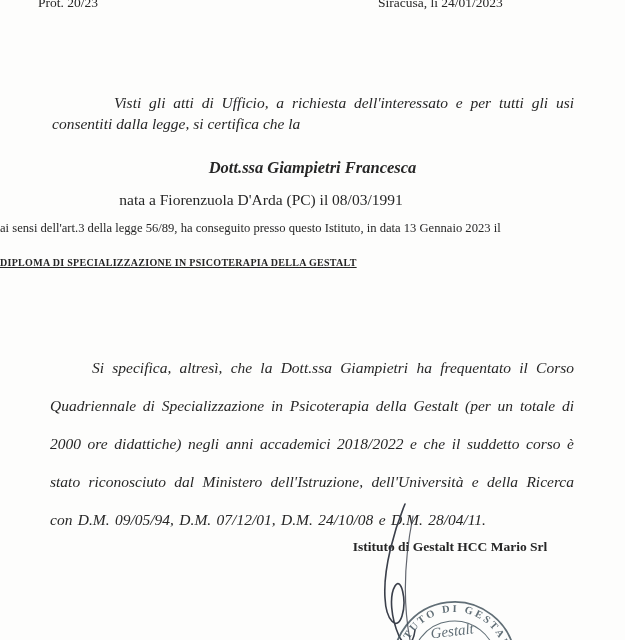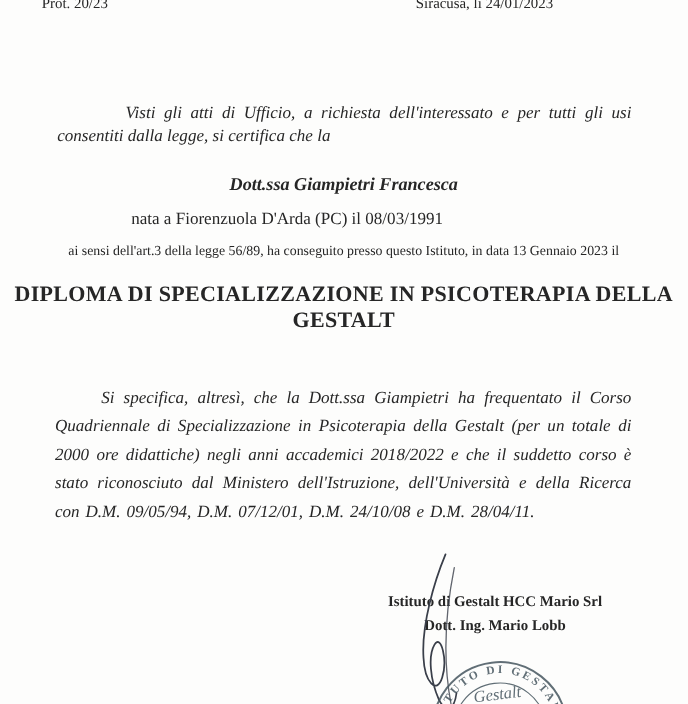--- a/index.html
+++ b/index.html
@@ -33,32 +33,33 @@
     position: absolute; left: 0; top: 158px; width: 625px;
     text-align: center; font-weight: bold; font-style: italic;
     font-size: 16.5px;
   }
   .birth {
     position: absolute; left: 0; top: 191px; width: 522px;
     text-align: center; font-size: 15.5px;
   }
   .law {
     position: absolute; left: 0; top: 221px; width: 625px;
-    text-align: center; font-size: 12.6px;
+    text-align: left; font-size: 12.6px;
   }
 
   .diploma-title {
     position: absolute; left: 0; top: 257px; width: 625px;
-    text-align: center; font-weight: bold; font-size: 20px;
+    text-align: left; font-weight: bold; font-size: 10px;
     letter-spacing: 0.3px;
+    text-decoration: underline;
   }
 
   .body-par {
     position: absolute; left: 50px; top: 333px; width: 524px;
-    font-style: italic; font-size: 15.5px; line-height: 26px;
+    font-style: italic; font-size: 15.5px; line-height: 38px;
     text-indent: 42px; text-align: justify; word-spacing: 1.5px;
   }
 
   .sign-block {
     position: absolute; left: 325px; top: 536px; width: 250px;
     text-align: center; font-weight: bold; font-size: 13.5px;
     line-height: 22px;
   }
   .sign-block div { white-space: nowrap; }
 
@@ -100,21 +101,20 @@
   <div class="birth">nata a Fiorenzuola D'Arda (PC) il 08/03/1991</div>
 
   <div class="law">ai sensi dell'art.3 della legge 56/89, ha conseguito presso questo Istituto, in data 13 Gennaio 2023 il</div>
 
   <div class="diploma-title">DIPLOMA DI SPECIALIZZAZIONE IN PSICOTERAPIA DELLA GESTALT</div>
 
   <p class="body-par">Si specifica, altresì, che la Dott.ssa Giampietri ha frequentato il Corso Quadriennale di Specializzazione in Psicoterapia della Gestalt (per un totale di 2000 ore didattiche) negli anni accademici 2018/2022 e che il suddetto corso è stato riconosciuto dal Ministero dell'Istruzione, dell'Università e della Ricerca con D.M. 09/05/94, D.M. 07/12/01, D.M. 24/10/08 e D.M. 28/04/11.</p>
 
   <div class="sign-block">
     <div>Istituto di Gestalt HCC Mario Srl</div>
-    <div>Dott. Ing. Mario Lobb</div>
   </div>
 
   <svg class="signature-svg" viewBox="0 0 90 145" aria-hidden="true">
     <path d="M 50 6 C 40 30, 28 70, 30 100 C 31 122, 42 134, 47 118
              C 52 102, 46 78, 40 88 C 34 98, 36 120, 44 138
              C 50 150, 58 148, 60 132" fill="none" stroke-width="1.6" stroke-linecap="round" stroke="#3a3f4a"></path>
     <path d="M 58 18 C 50 58, 47 100, 55 142" fill="none" stroke-width="1.2" stroke-linecap="round" opacity="0.8" stroke="#3a3f4a"></path>
   </svg>
 
   <svg class="stamp-svg" viewBox="0 0 152 152" aria-hidden="true">

